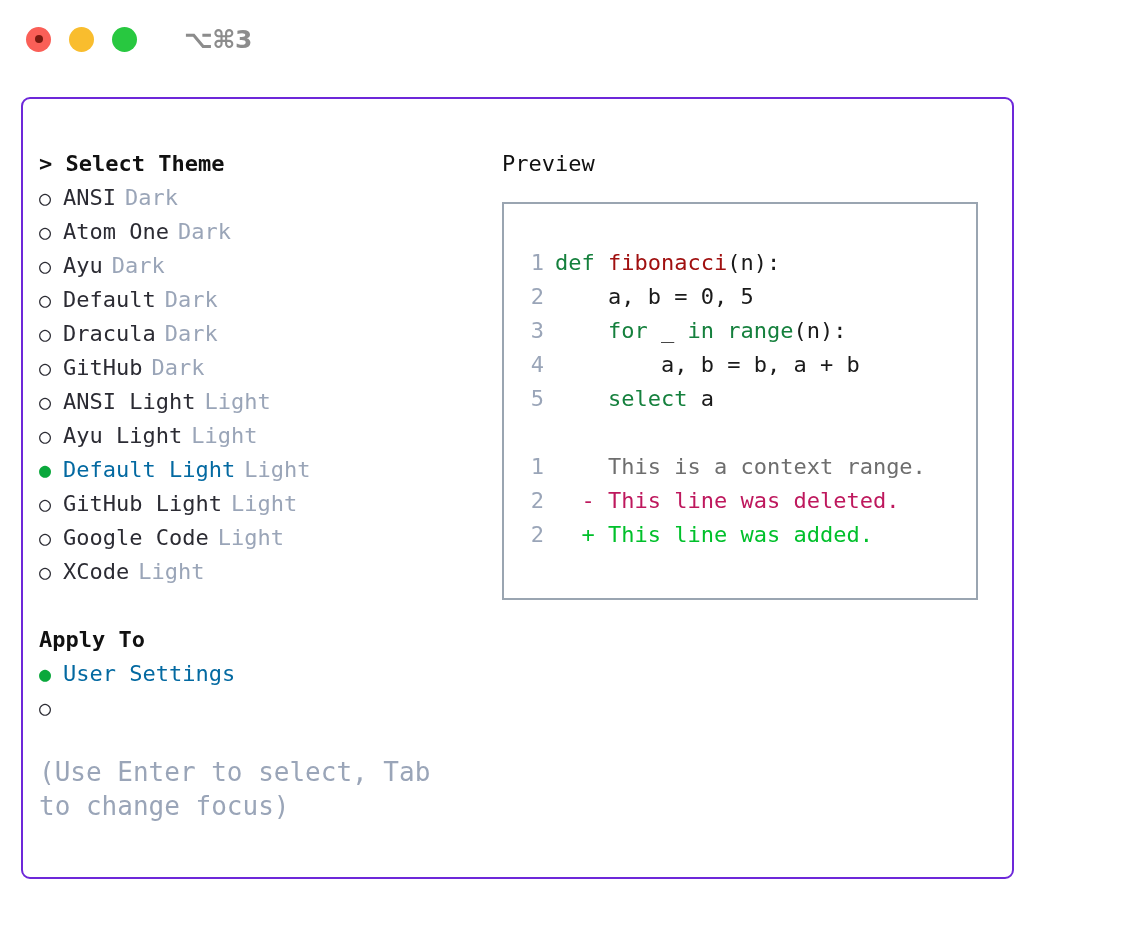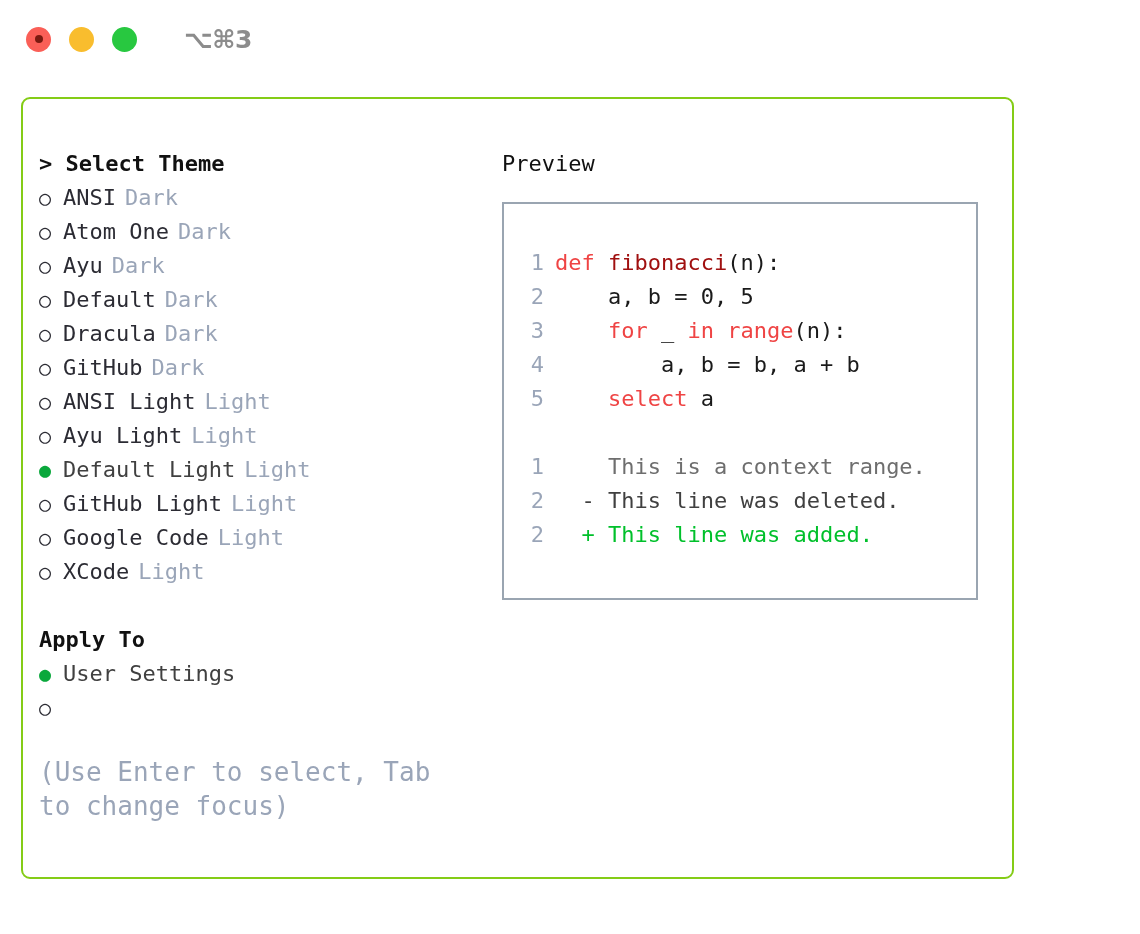--- a/index.html
+++ b/index.html
@@ -66,21 +66,21 @@
     white-space: nowrap;
   }
 
   
   .panel {
     position: absolute;
     left: 21px;
     top: 97px;
     width: 993px;
     height: 782px;
-    border: 2px solid #84cc16;
+    border: 2px solid #6d28d9;
     border-radius: 9px;
     box-sizing: border-box;
     background: #ffffff;
   }
 
   .panel-inner {
     position: relative;
     width: 100%;
     height: 100%;
     box-sizing: border-box;
@@ -110,21 +110,21 @@
     white-space: pre;
   }
   .opt-bullet {
     width: 24px;
     flex: 0 0 24px;
     color: #2b2b33;
     font-size: 20px;
   }
   .opt-row.selected .opt-bullet { color: #0aa83c; }
   .opt-label { color: #2b2b33; }
-  .opt-row.selected .opt-label { color: #404040; }
+  .opt-row.selected .opt-label { color: #0369a1; }
   .opt-tag {
     color: #9aa5b8;
     margin-left: 9px;
   }
 
   .apply-header {
     font-size: 22px;
     font-weight: bold;
     color: #111111;
     line-height: 34px;
@@ -173,26 +173,26 @@
     white-space: pre;
   }
   .lineno {
     width: 26px;
     flex: 0 0 26px;
     text-align: right;
     color: #9aa5b8;
     margin-right: 11px;
   }
   .code-text { color: #1a1a1a; }
-  .kw  { color: #ef4444; }
+  .kw  { color: #15803d; }
   .fn  { color: #a01010; }
   .blank-line { height: 34px; }
 
   .diff-ctx { color: #6e6e6e; }
-  .diff-del { color: #404040; }
+  .diff-del { color: #be185d; }
   .diff-add { color: #00c02b; }
 </style>
 </head>
 <body>
 
 <div class="app-window">
 
   <div class="titlebar">
     <div class="traffic-lights">
       <div class="light close"></div>

